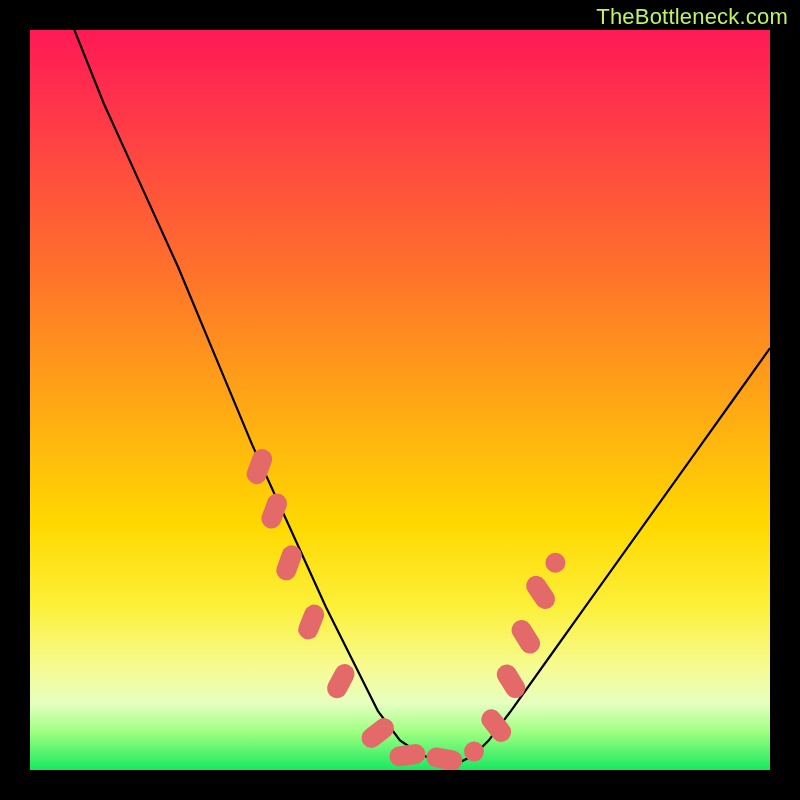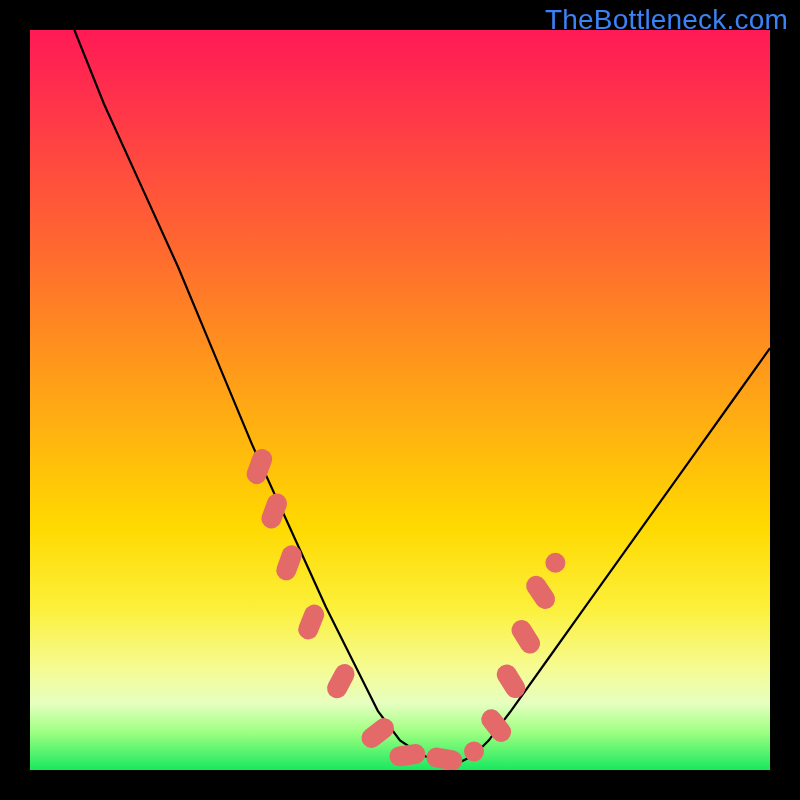--- a/index.html
+++ b/index.html
@@ -39,22 +39,22 @@
       #f6fb90 86%,
       #e6ffc0 91%,
       #9cff80 95%,
       #18e860 100%
     );
   }
   .watermark {
     position: absolute;
     top: 4px;
     right: 12px;
-    color: #3b82f6;
-    font-size: 28px;
+    color: #bef264;
+    font-size: 22px;
     font-weight: 500;
     font-family: Arial, Helvetica, sans-serif;
     letter-spacing: 0.2px;
   }
   svg.curve {
     position: absolute;
     top: 0;
     left: 0;
     width: 740px;
     height: 740px;

